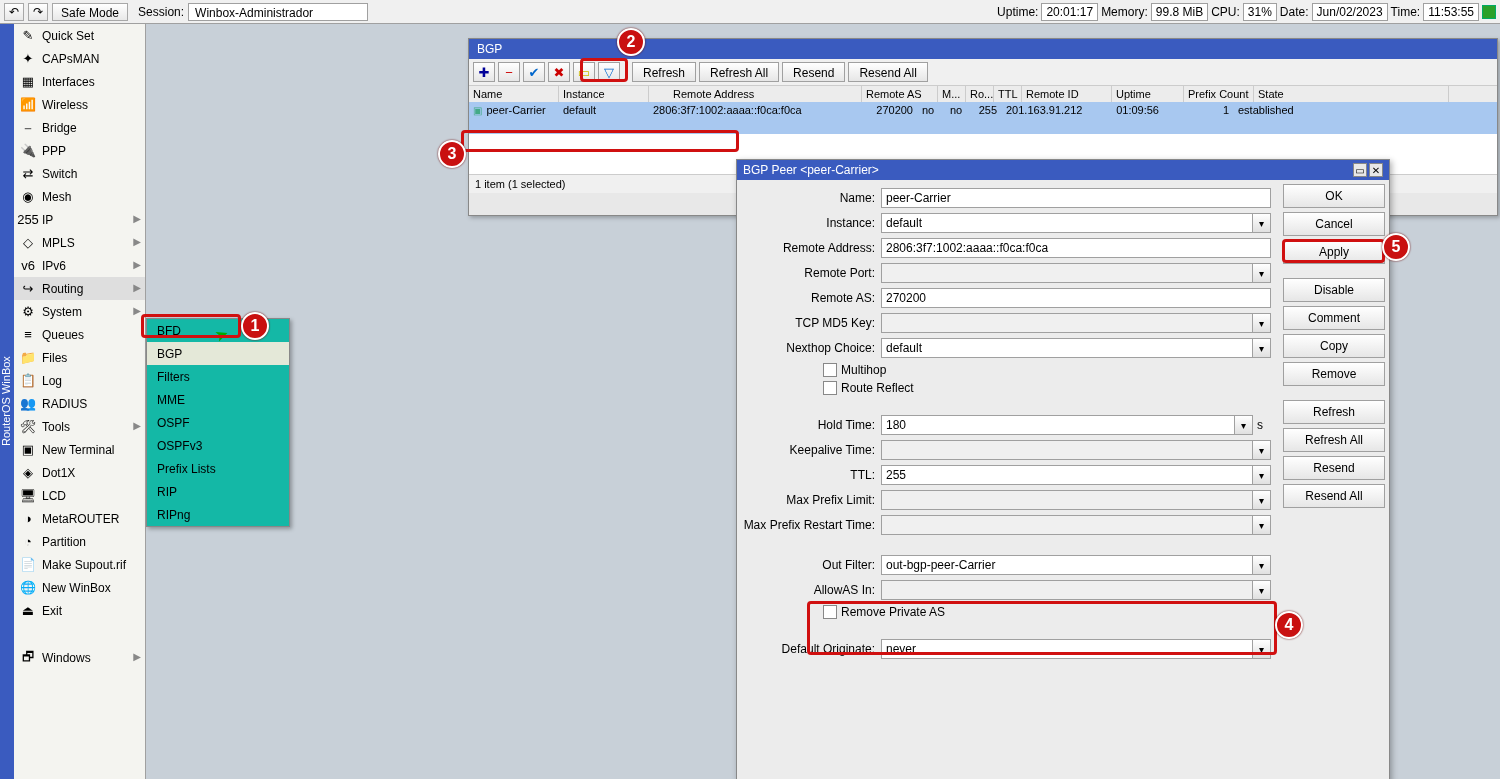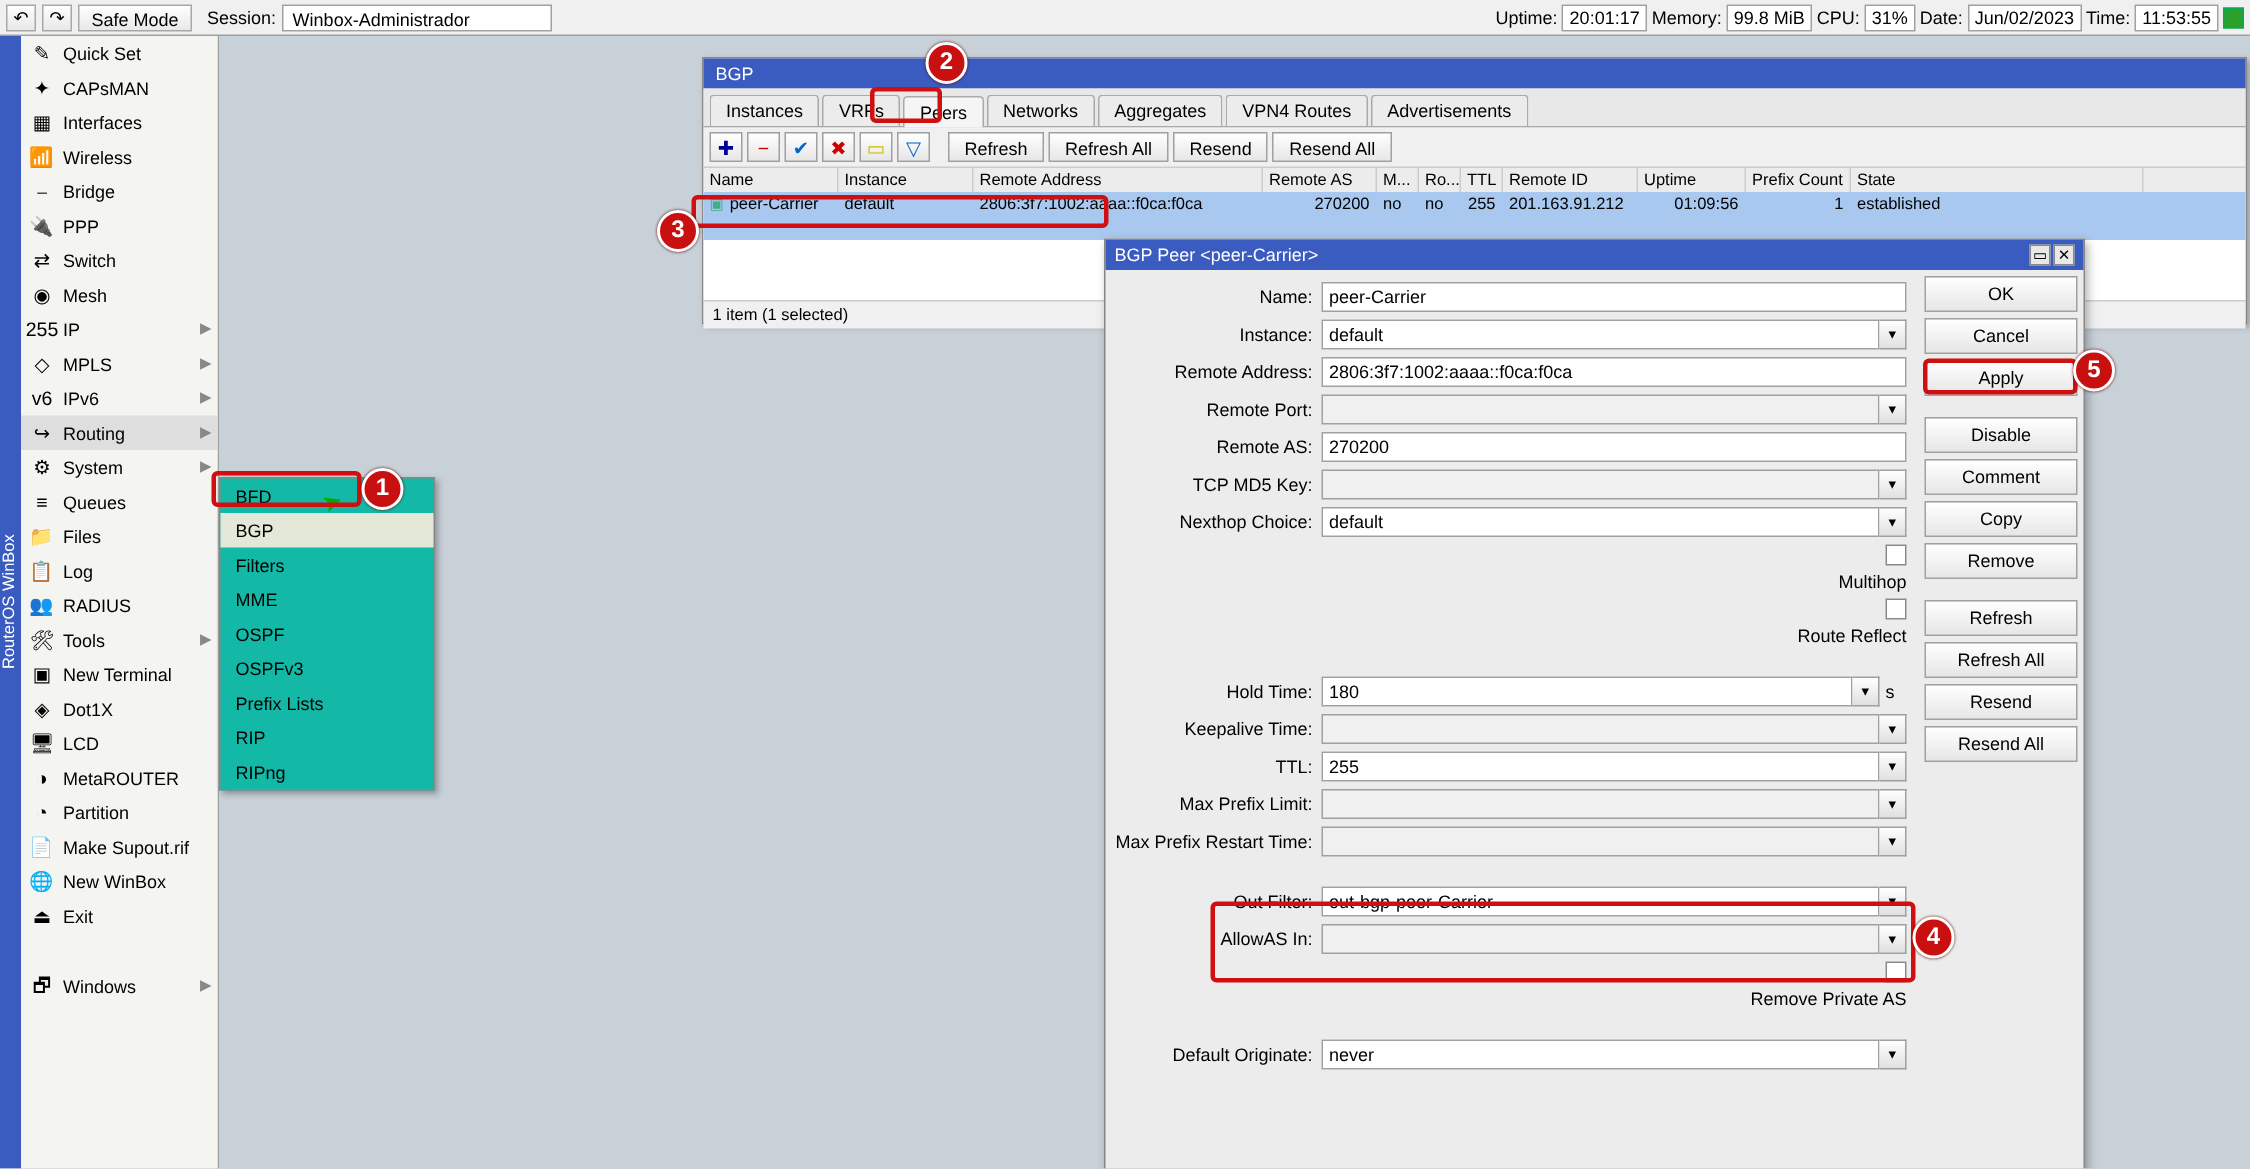--- a/index.html
+++ b/index.html
@@ -282,21 +282,21 @@
   .form-row .dd-btn {
     width:18px;height:20px;
     border:1px solid #a0a0a0;
     border-left:none;
     background:linear-gradient(#fff,#e0e0e0);
     display:flex;align-items:center;justify-content:center;
     font-size:10px;
     cursor:pointer;
   }
   .spacer-row { height:12px; }
-  .check-row { display:flex;align-items:flex-end;margin:4px 0 4px 114px; gap:4px;flex-direction:column;}
+  .check-row { display:flex;align-items:flex-start;margin:4px 0 4px 82px; gap:4px;}
   .check { width:14px;height:14px;border:1px solid #888;background:#fff; }
   .peer-right {
     width:110px;
     padding:4px; display:flex;flex-direction:column;gap:4px;
   }
   .side-btn {
     border:1px solid #a0a0a0;
     background:linear-gradient(#fff,#e6e6e6);
     padding:4px 6px;
     text-align:center;
@@ -484,46 +484,37 @@
     <div class="sm-item">Prefix Lists</div>
     <div class="sm-item">RIP</div>
     <div class="sm-item">RIPng</div>
   </div>
 <div class="cursor-arrow">➤</div>
 
 <div class="workarea">
 
   <div class="win-bgp">
     <div class="win-title">BGP</div>
-    <div class="tabstrip" id="bgp-tabs">
-        <div class="tab">Instances</div>
-        <div class="tab">VRFs</div>
-        <div class="tab active">Peers</div>
-        <div class="tab">Networks</div>
-        <div class="tab">Aggregates</div>
-        <div class="tab">VPN4 Routes</div>
-        <div class="tab">Advertisements</div>
-      </div>
     <div class="toolbar2">
       <div class="ico-btn" style="color:#009;">✚</div>
       <div class="ico-btn" style="color:#c00;">−</div>
       <div class="ico-btn" style="color:#06c;">✔</div>
       <div class="ico-btn" style="color:#c00;">✖</div>
       <div class="ico-btn" style="color:#cb0;">▭</div>
       <div class="ico-btn" style="color:#06c;">▽</div>
       <div style="width:6px"></div>
       <div class="txt-btn">Refresh</div>
       <div class="txt-btn">Refresh All</div>
       <div class="txt-btn">Resend</div>
       <div class="txt-btn">Resend All</div>
     </div>
     <div class="grid-head" id="grid-head">
         <div class="gh" style="width: 90px;">Name</div>
         <div class="gh" style="width: 90px;">Instance</div>
-        <div class="gh" style="width: 193px;">Remote Address</div>
+        <div class="gh" style="width: 193px; margin-left: 20px;">Remote Address</div>
         <div class="gh" style="width: 76px;">Remote AS</div>
         <div class="gh" style="width: 28px;">M...</div>
         <div class="gh" style="width: 28px;">Ro...</div>
         <div class="gh" style="width: 28px;">TTL</div>
         <div class="gh" style="width: 90px;">Remote ID</div>
         <div class="gh" style="width: 72px;">Uptime</div>
         <div class="gh" style="width: 70px;">Prefix Count</div>
         <div class="gh" style="width: 195px;">State</div>
       </div>
     <div class="grid-body">

